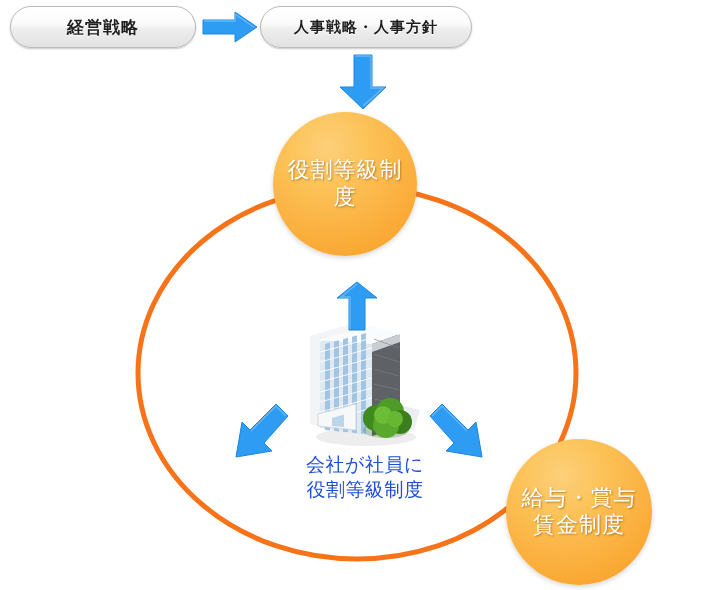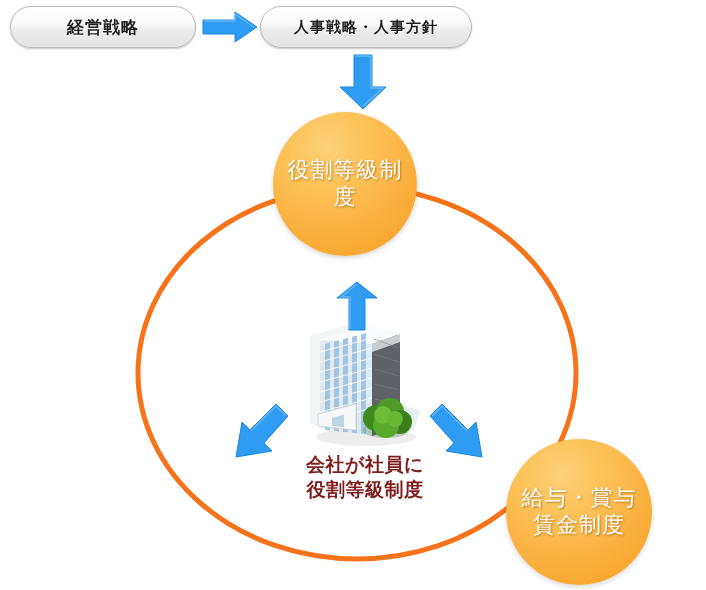--- a/index.html
+++ b/index.html
@@ -91,22 +91,22 @@
     left: 286px; top: 306px;
     width: 150px; height: 142px;
   }
 
   
   #center-caption {
     position: absolute;
     left: 268px; top: 452px;
     width: 190px;
     text-align: center;
-    color: #7f1d1d;
-    font-weight: bold;
+    color: #1d4ed8;
+    font-weight: normal;
     font-size: 19px;
     line-height: 1.32;
     letter-spacing: 0.5px;
   }
   #center-caption div { white-space: nowrap; }
 </style>
 </head>
 <body>
 
 <div id="stage">

